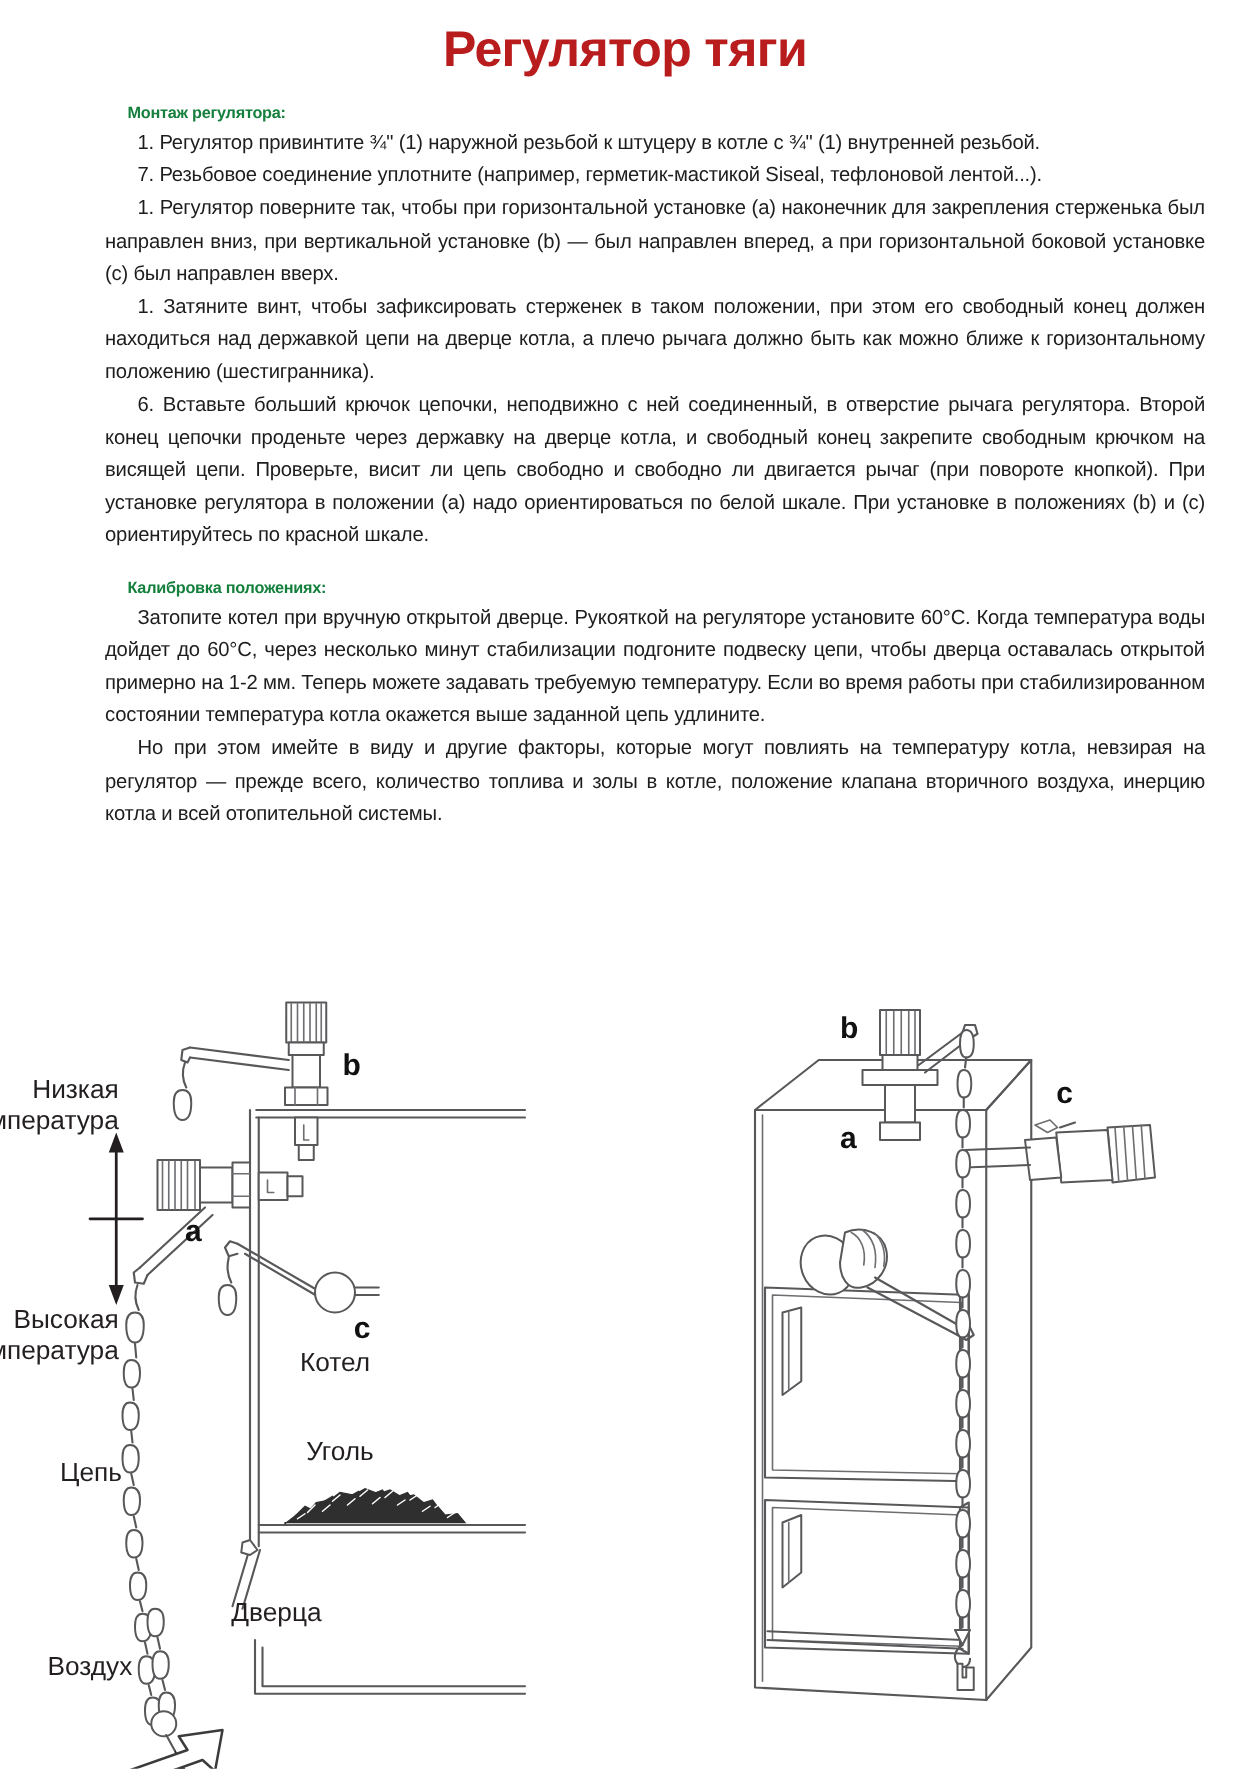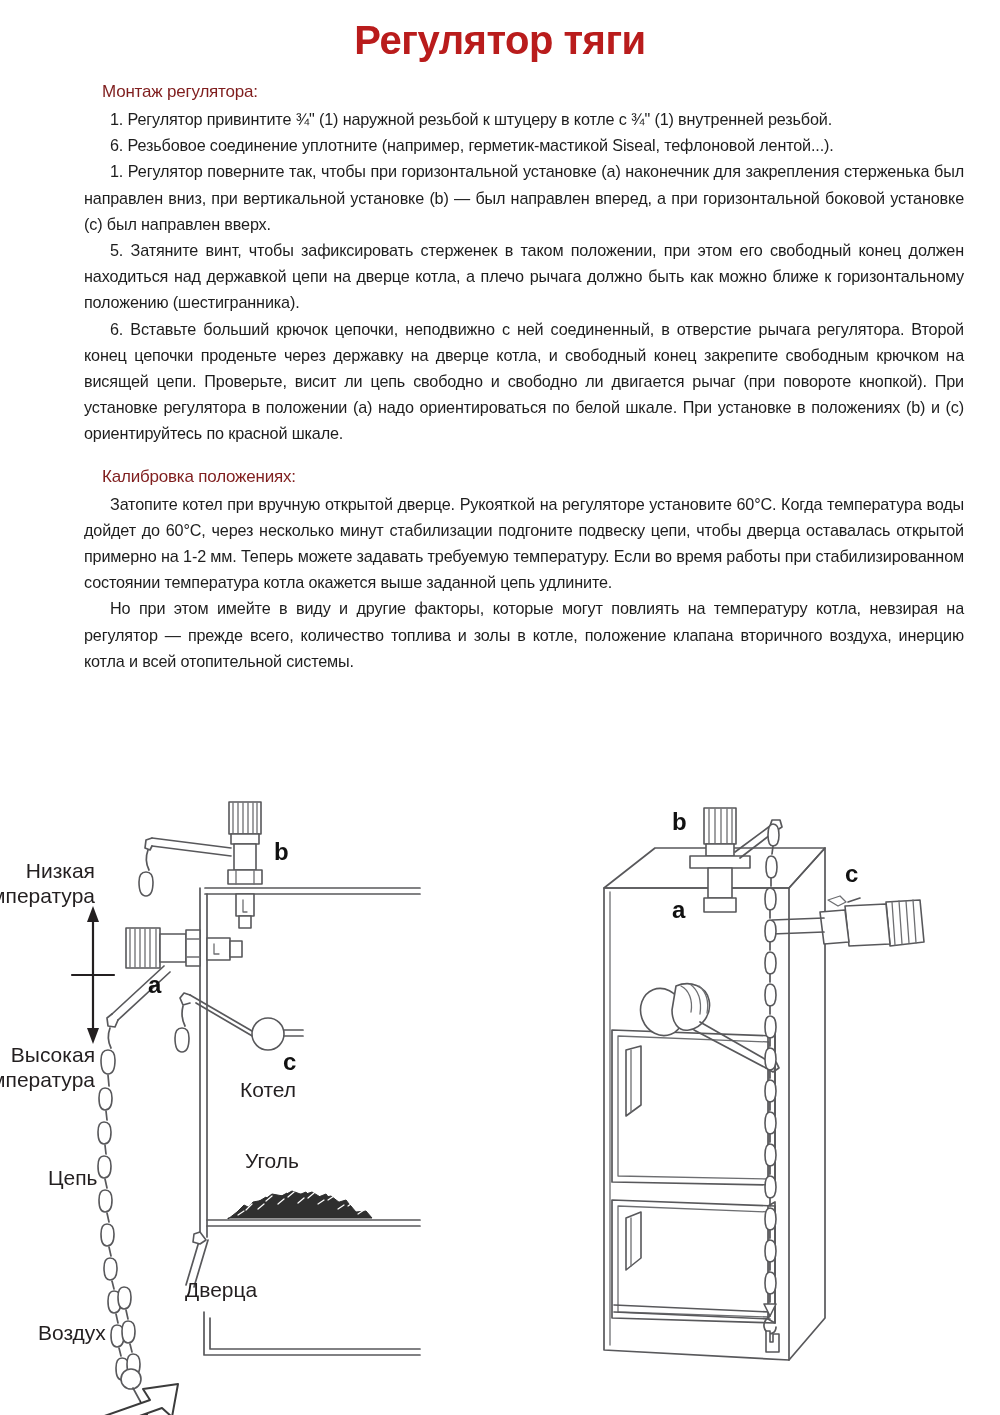--- a/index.html
+++ b/index.html
@@ -30,23 +30,23 @@
   }
 
   
   .doc-body {
     position: absolute;
     top: 82px;
     left: 84px;
     width: 880px;
   }
   .sect-heading {
-    font-size: 17px;
-    font-weight: normal;
-    color: #7f1d1d;
+    font-size: 13px;
+    font-weight: bold;
+    color: #15803d;
     margin: 0 0 4px 18px;
     letter-spacing: -0.2px;
   }
   .para {
     font-size: 16.2px;
     line-height: 26.2px;
     text-align: justify;
     text-justify: inter-word;
     text-indent: 26px;
     margin: 0;
@@ -104,23 +104,23 @@
 </head>
 <body>
 
 <div class="page-title">Регулятор тяги</div>
 
 <div class="doc-body">
 
   <div>
     <div class="sect-heading">Монтаж регулятора:</div>
     <p class="para">1. Регулятор привинтите ¾" (1) наружной резьбой к штуцеру в котле с ¾" (1) внутренней резьбой.</p>
-    <p class="para">6. Резьбовое соединение уплотните (например, герметик-мастикой Siseal, тефлоновой лентой...).</p>
+    <p class="para">7. Резьбовое соединение уплотните (например, герметик-мастикой Siseal, тефлоновой лентой...).</p>
     <p class="para">1. Регулятор поверните так, чтобы при горизонтальной установке (a) наконечник для закрепления стерженька был направлен вниз, при вертикальной установке (b) — был направлен вперед, а при горизонтальной боковой установке (c) был направлен вверх.</p>
-    <p class="para">5. Затяните винт, чтобы зафиксировать стерженек в таком положении, при этом его свободный конец должен находиться над державкой цепи на дверце котла, а плечо рычага должно быть как можно ближе к горизонтальному положению (шестигранника).</p>
+    <p class="para">1. Затяните винт, чтобы зафиксировать стерженек в таком положении, при этом его свободный конец должен находиться над державкой цепи на дверце котла, а плечо рычага должно быть как можно ближе к горизонтальному положению (шестигранника).</p>
     <p class="para">6. Вставьте больший крючок цепочки, неподвижно с ней соединенный, в отверстие рычага регулятора. Второй конец цепочки проденьте через державку на дверце котла, и свободный конец закрепите свободным крючком на висящей цепи. Проверьте, висит ли цепь свободно и свободно ли двигается рычаг (при повороте кнопкой). При установке регулятора в положении (a) надо ориентироваться по белой шкале. При установке в положениях (b) и (c) ориентируйтесь по красной шкале.</p>
   </div>
 
   <div class="block-gap"></div>
 
   <div>
     <div class="sect-heading">Калибровка положениях:</div>
     <p class="para">Затопите котел при вручную открытой дверце. Рукояткой на регуляторе установите 60°C. Когда температура воды дойдет до 60°C, через несколько минут стабилизации подгоните подвеску цепи, чтобы дверца оставалась открытой примерно на 1-2 мм. Теперь можете задавать требуемую температуру. Если во время работы при стабилизированном состоянии температура котла окажется выше заданной цепь удлините.</p>
     <p class="para">Но при этом имейте в виду и другие факторы, которые могут повлиять на температуру котла, невзирая на регулятор — прежде всего, количество топлива и золы в котле, положение клапана вторичного воздуха, инерцию котла и всей отопительной системы.</p>
   </div>

